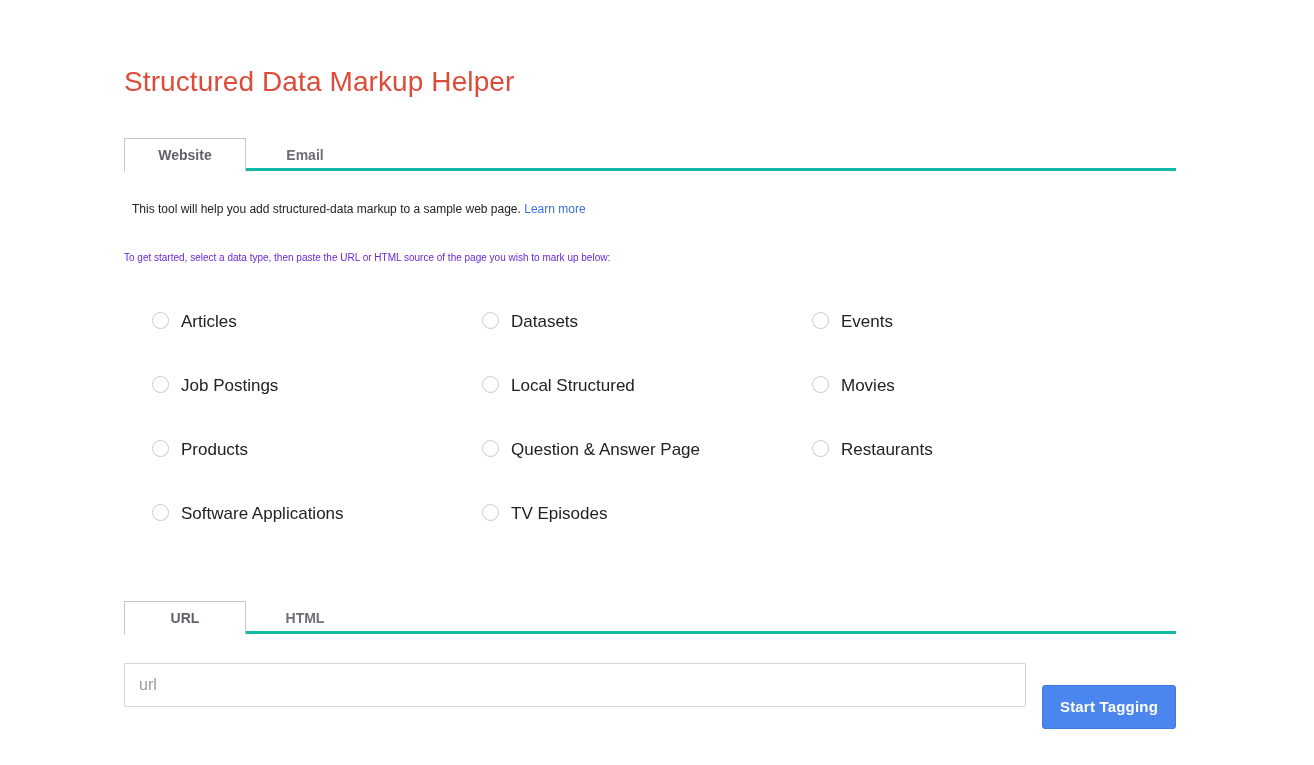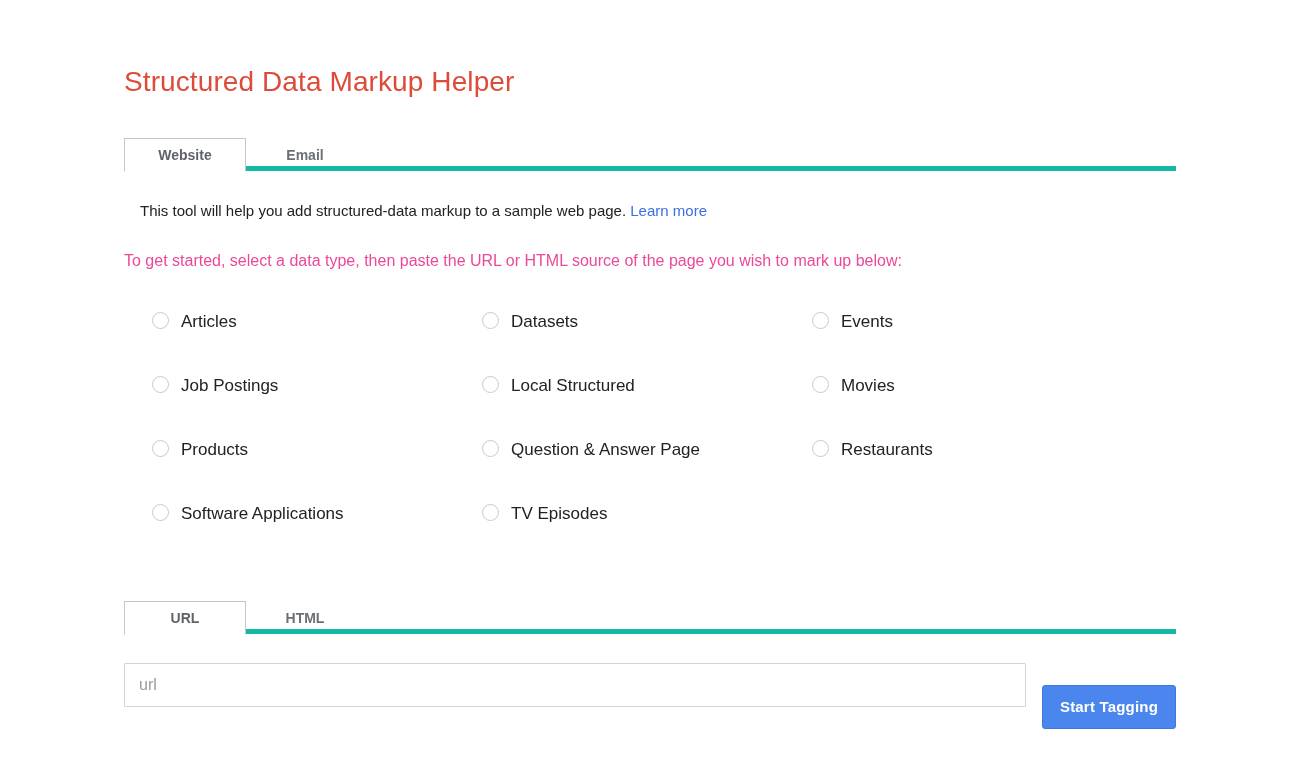--- a/index.html
+++ b/index.html
@@ -36,21 +36,21 @@
     top: 66px;
     white-space: nowrap;
   }
 
   
   .tabstrip {
     position: absolute;
     left: 0;
     width: 1052px;
     height: 34px;
-    border-bottom: 5px solid #14b8a6;
+    border-bottom: 3px solid #14b8a6;
     box-sizing: border-box;
   }
   .tabstrip .tabs {
     display: flex;
     align-items: flex-end;
     height: 34px;
   }
   .tab {
     font-size: 14px;
     font-weight: bold;
@@ -82,32 +82,32 @@
   #top-tabstrip .tab-email { width: 118px; }
 
   
   #source-tabstrip { top: 600px; }
   #source-tabstrip .tab-url { width: 122px; }
   #source-tabstrip .tab-html { width: 118px; }
 
   
   .intro-1 {
     position: absolute;
-    left: 16px;
+    left: 8px;
     top: 202px;
-    font-size: 15px;
+    font-size: 12px;
     color: #222222;
     white-space: nowrap;
   }
   .intro-2 {
     position: absolute;
     left: 0;
     top: 252px;
-    font-size: 16px;
-    color: #ec4899;
+    font-size: 10px;
+    color: #6d28d9;
     white-space: nowrap;
   }
   .learn-more {
     color: #3b6fe0;
     text-decoration: none;
     cursor: pointer;
   }
 
   
   .datatype-grid {

